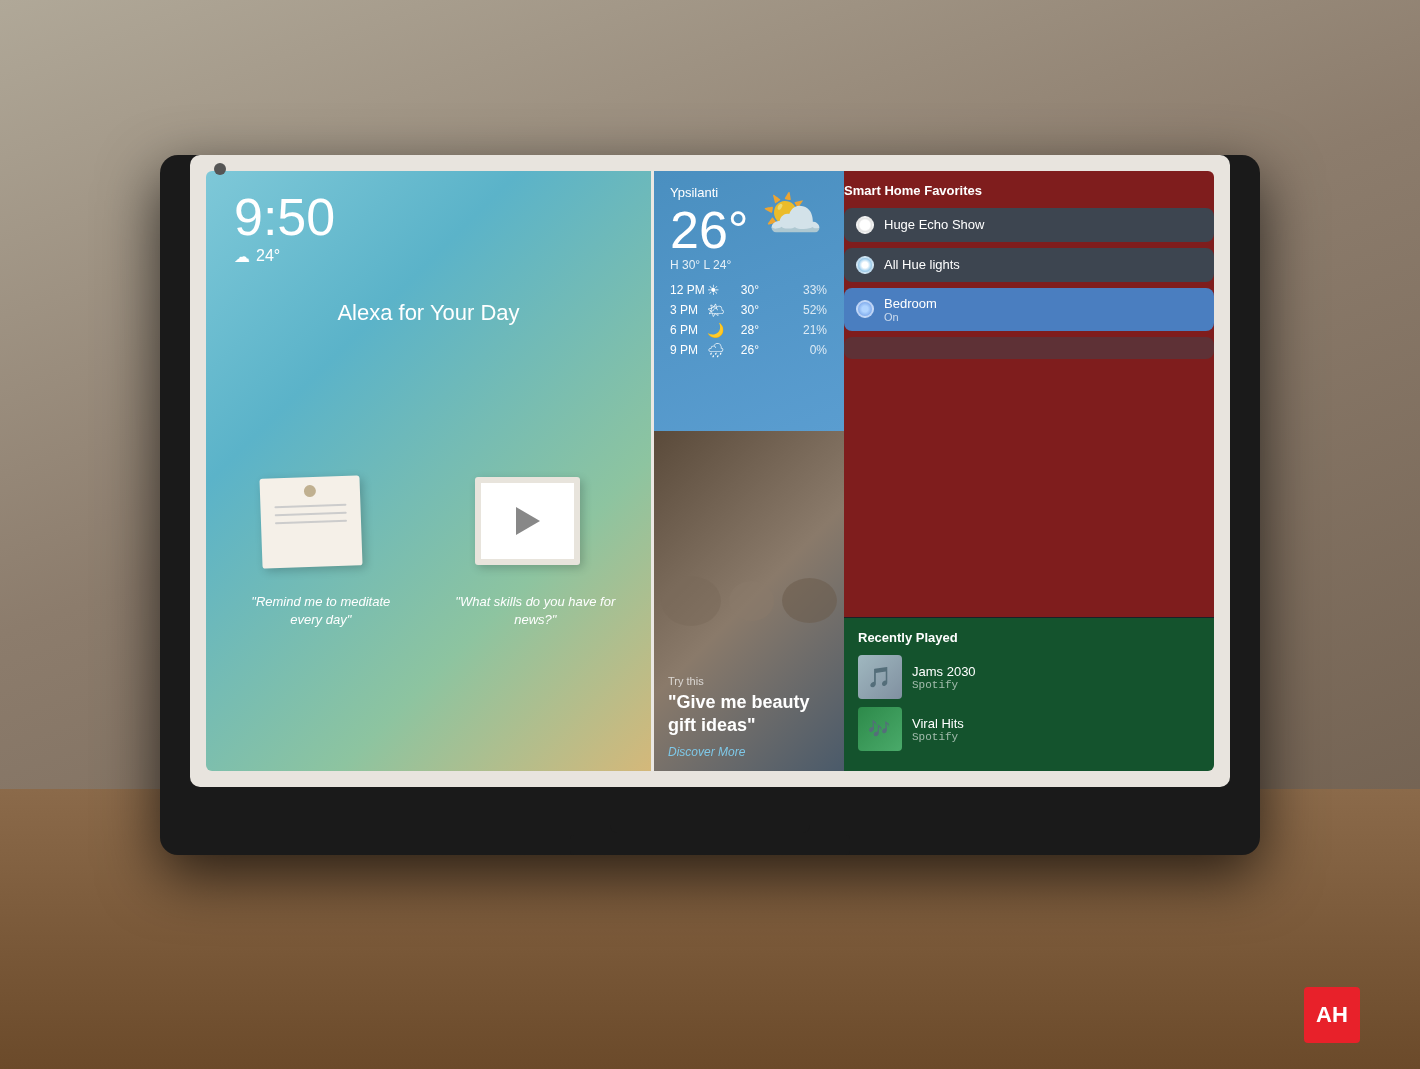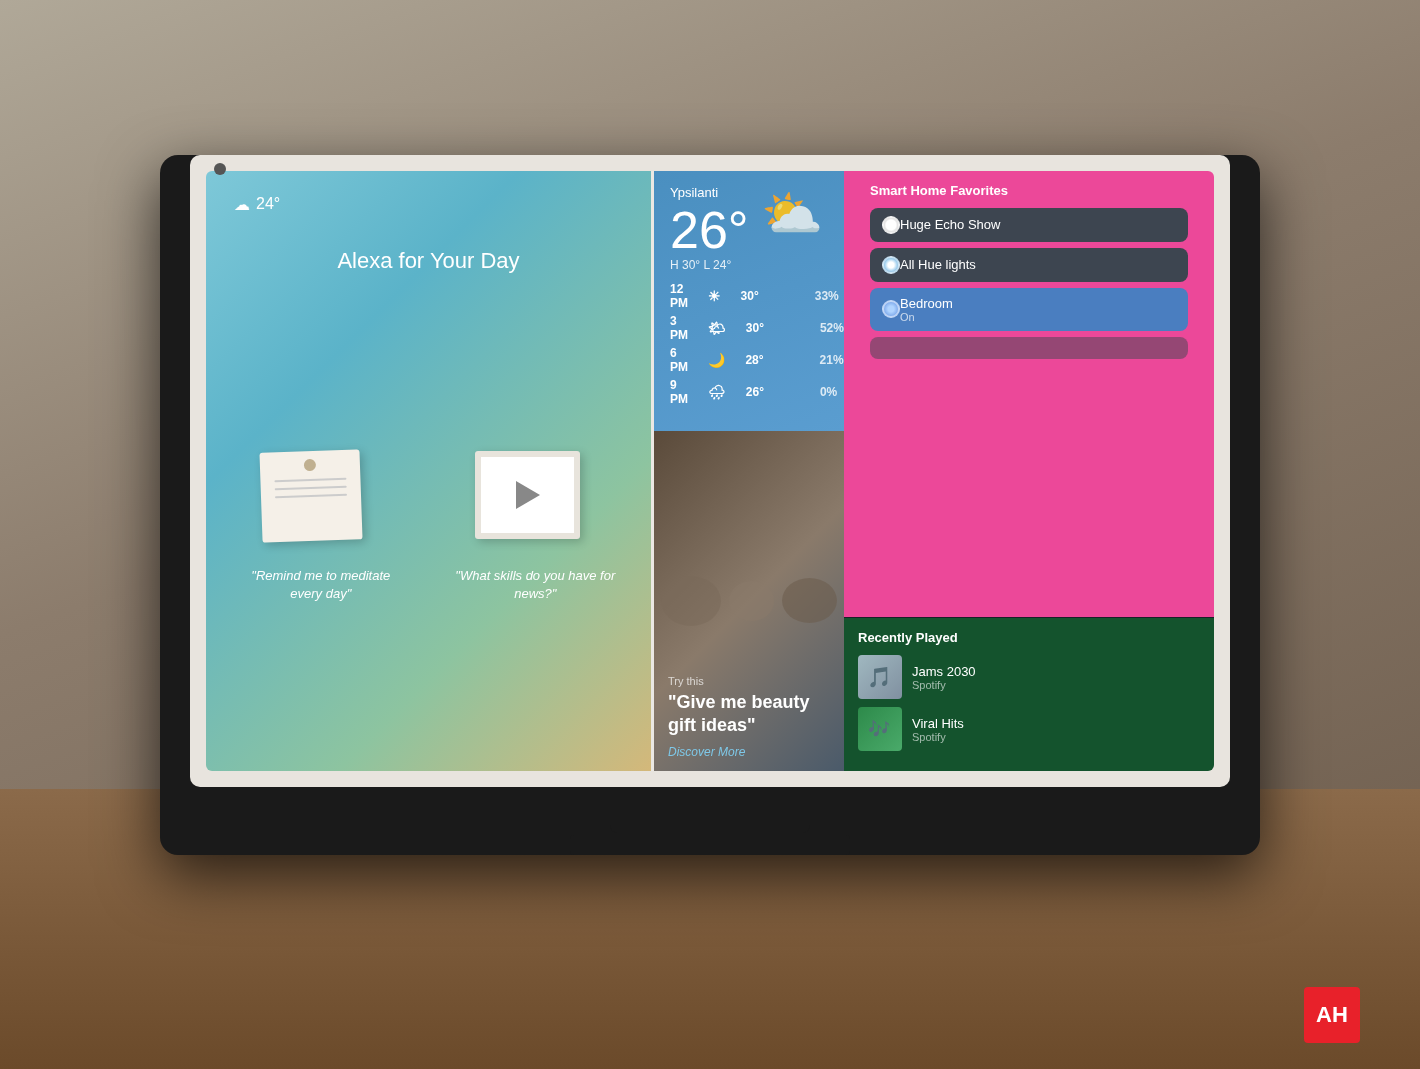--- a/index.html
+++ b/index.html
@@ -253,24 +253,23 @@
 
     .weather-hourly {
       display: flex;
       flex-direction: column;
       gap: 4px;
     }
 
     .weather-row {
       display: flex;
       align-items: center;
-      gap: 20px;
+      gap: 2px;
       color: white;
       font-size: 12px;
-      font-weight: bold;
     }
 
     .weather-row .wtime { width: 35px; }
     .weather-row .wicon { font-size: 14px; width: 20px; }
     .weather-row .wtemp { width: 30px; text-align: right; }
     .weather-row .wperc { width: 30px; text-align: right; opacity: 0.8; margin-left: 36px; }
 
     
     .try-panel {
       height: 200px;
@@ -309,35 +308,36 @@
     }
 
     .discover-more {
       color: #7ec8e8;
       font-size: 12px;
       font-style: italic;
     }
 
     
     .smart-home-panel {
-      background: #ec4899;
-      padding: 12px 26px;
+      background: #7f1d1d;
+      padding: 12px 0;
       flex: 1;
     }
 
     .panel-title {
       color: white;
       font-size: 13px;
       font-weight: bold;
       margin-bottom: 10px;
     }
 
     .smart-item {
       display: flex;
       align-items: center;
+      gap: 10px;
       background: #3d4550;
       border-radius: 8px;
       padding: 8px 12px;
       margin-bottom: 6px;
       cursor: pointer;
     }
 
     .smart-item.active {
       background: #4a7ec0;
     }
@@ -397,20 +397,21 @@
 
     .recently-info .track-name {
       color: white;
       font-size: 13px;
       font-weight: 500;
     }
 
     .recently-info .track-source {
       color: rgba(255,255,255,0.6);
       font-size: 11px;
+      font-family: Liberation Mono, monospace;
     }
 
     
     .monitor-stand {
       width: 200px;
       height: 50px;
       background: #1a1a1a;
       border-radius: 0 0 8px 8px;
       margin-top: -4px;
     }
@@ -484,20 +485,21 @@
 <div class="table-surface"></div>
 
 <div style="position:relative; display:flex; flex-direction:column; align-items:center; z-index:10;">
   <div class="monitor-outer">
     <div class="monitor-bezel">
       <div class="camera-dot"></div>
       <div class="screen">
 
         <div class="left-panel">
           <div class="time-display">
+            <div class="time">9:50</div>
             <div class="weather-mini">
               <span>☁</span>
               <span>24°</span>
             </div>
           </div>
 
           <div class="alexa-title">Alexa for Your Day</div>
 
           <div class="suggestion-cards">
             <div class="suggestion-card">

